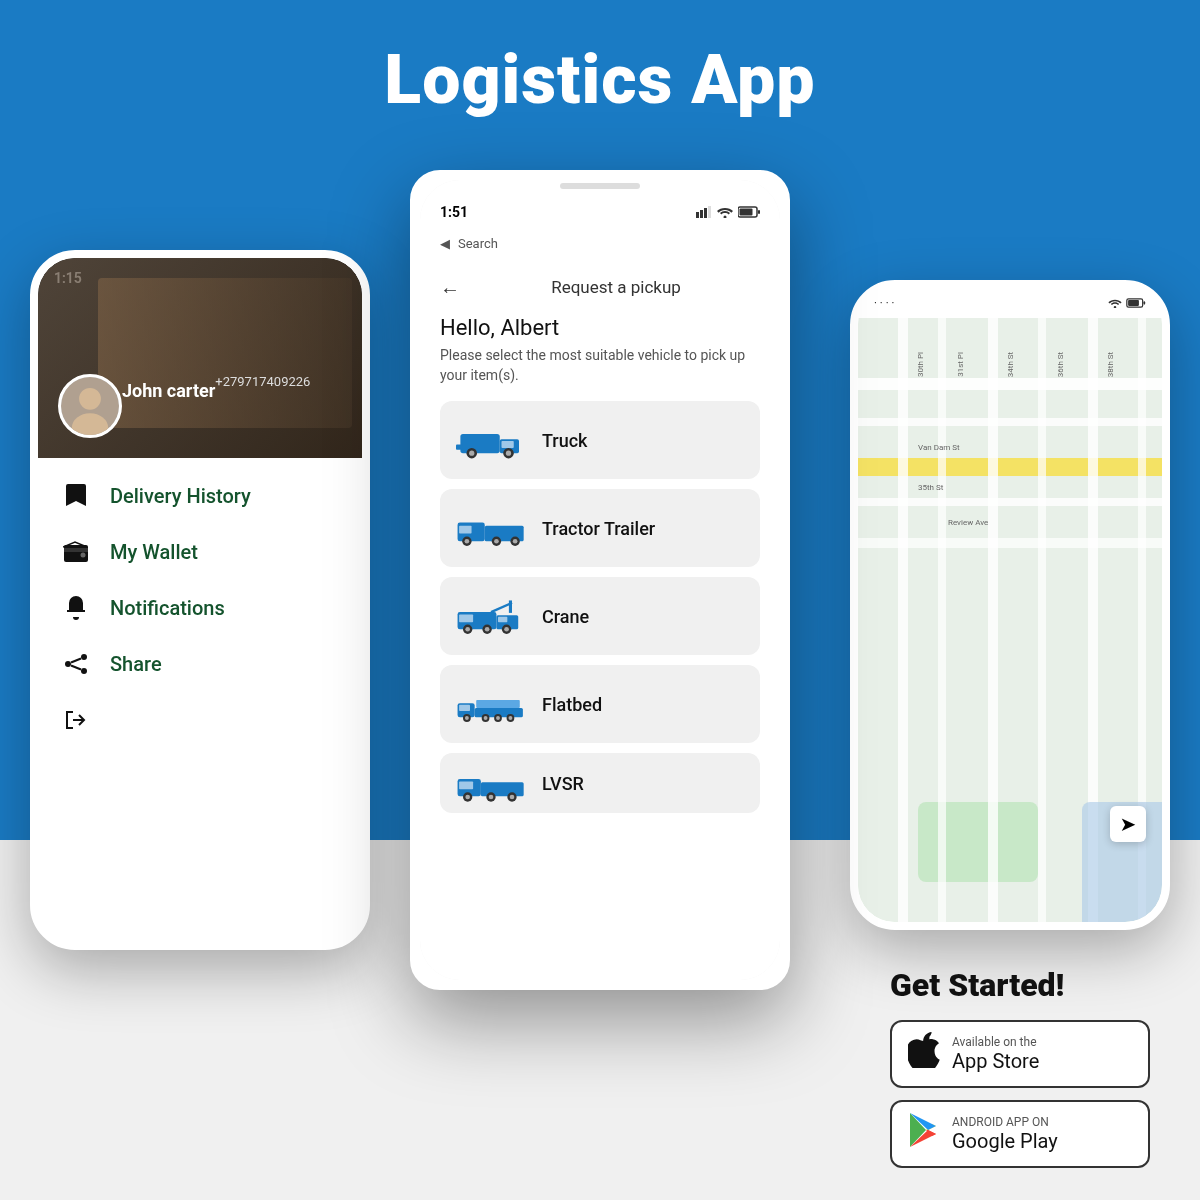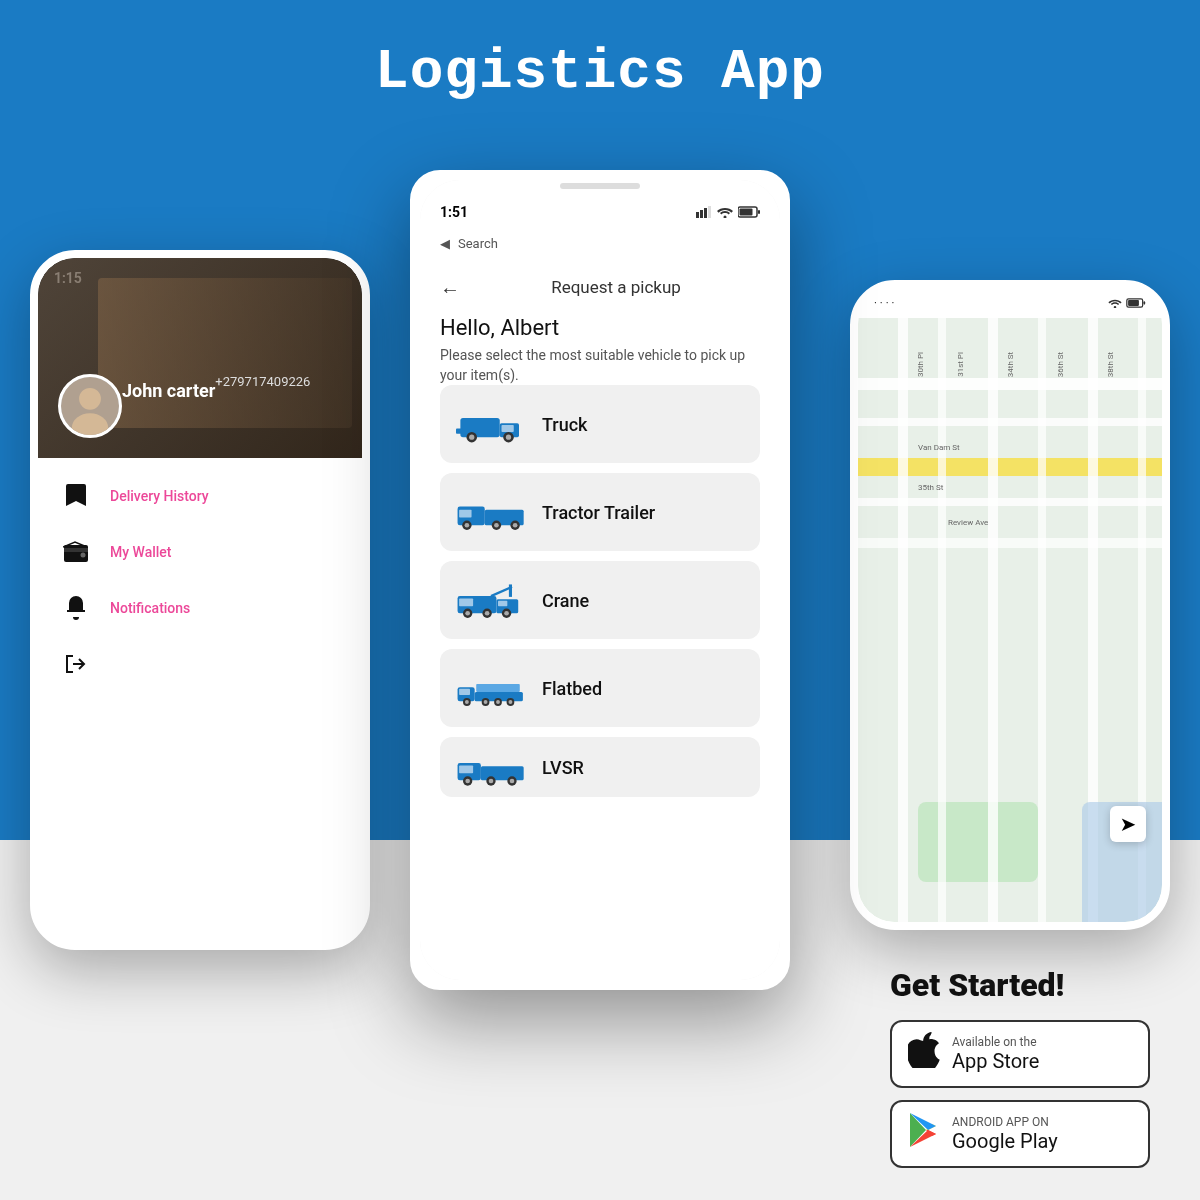--- a/index.html
+++ b/index.html
@@ -12,25 +12,24 @@
     }
     .bg {
       width: 1200px;
       height: 1200px;
       background: linear-gradient(180deg, #1a7bc4 0%, #1a7bc4 70%, #f0f0f0 70%);
       position: relative;
     }
     .title {
       text-align: center;
       color: white;
-      font-size: 56px;
+      font-size: 68px;
       font-weight: 900;
       padding-top: 40px;
       letter-spacing: 1px;
-      font-family: Liberation Mono, monospace;
     }
     .phones-container {
       display: flex;
       justify-content: center;
       align-items: flex-end;
       position: absolute;
       top: 150px;
       left: 0;
       right: 0;
       height: 900px;
@@ -118,23 +117,23 @@
     .sidebar-icon {
       width: 28px;
       height: 28px;
       display: flex;
       align-items: center;
       justify-content: center;
       font-size: 22px;
       color: #111;
     }
     .sidebar-label {
-      font-size: 14px;
+      font-size: 20px;
       font-weight: 500;
-      color: #ec4899;
+      color: #14532d;
     }
 
     
     .phone-center {
       width: 380px;
       height: 820px;
       background: white;
       border-radius: 30px;
       position: absolute;
       left: 50%;
@@ -203,21 +202,21 @@
     }
     .hello-text {
       font-size: 22px;
       font-weight: 400;
       color: #111;
       margin-bottom: 6px;
     }
     .select-text {
       font-size: 14px;
       color: #555;
-      margin-bottom: 0;
+      margin-bottom: 16px;
       line-height: 1.4;
     }
     .vehicle-list {
       display: flex;
       flex-direction: column;
       gap: 10px;
       overflow: hidden;
     }
     .vehicle-item {
       display: flex;
@@ -385,20 +384,32 @@
           <div class="sidebar-item">
             <div class="sidebar-icon">
               <svg width="22" height="26" viewBox="0 0 22 26">
                   <path d="M11 1a7 7 0 00-7 7v7H2v2h18v-2h-2V8a7 7 0 00-7-7z" fill="#111"></path>
                   <path d="M8 22a3 3 0 006 0H8z" fill="#111"></path>
                 </svg>
             </div>
             <span class="sidebar-label">Notifications</span>
           </div>
 
+          <div class="sidebar-item">
+            <div class="sidebar-icon">
+              <svg width="24" height="22" viewBox="0 0 24 22">
+                  <circle cx="20" cy="4" r="3" fill="#111"></circle>
+                  <circle cx="20" cy="18" r="3" fill="#111"></circle>
+                  <circle cx="4" cy="11" r="3" fill="#111"></circle>
+                  <line x1="17" y1="5.5" x2="7" y2="9.5" stroke="#111" stroke-width="2"></line>
+                  <line x1="17" y1="16.5" x2="7" y2="12.5" stroke="#111" stroke-width="2"></line>
+                </svg>
+            </div>
+            <span class="sidebar-label">Share</span>
+          </div>
 
           <div class="sidebar-item">
             <div class="sidebar-icon">
               <svg width="24" height="22" viewBox="0 0 24 22">
                   <path d="M9 3H3v16h6" fill="none" stroke="#111" stroke-width="2"></path>
                   <path d="M15 6l5 5-5 5M20 11H9" fill="none" stroke="#111" stroke-width="2"></path>
                 </svg>
             </div>
           </div>
         </div>

